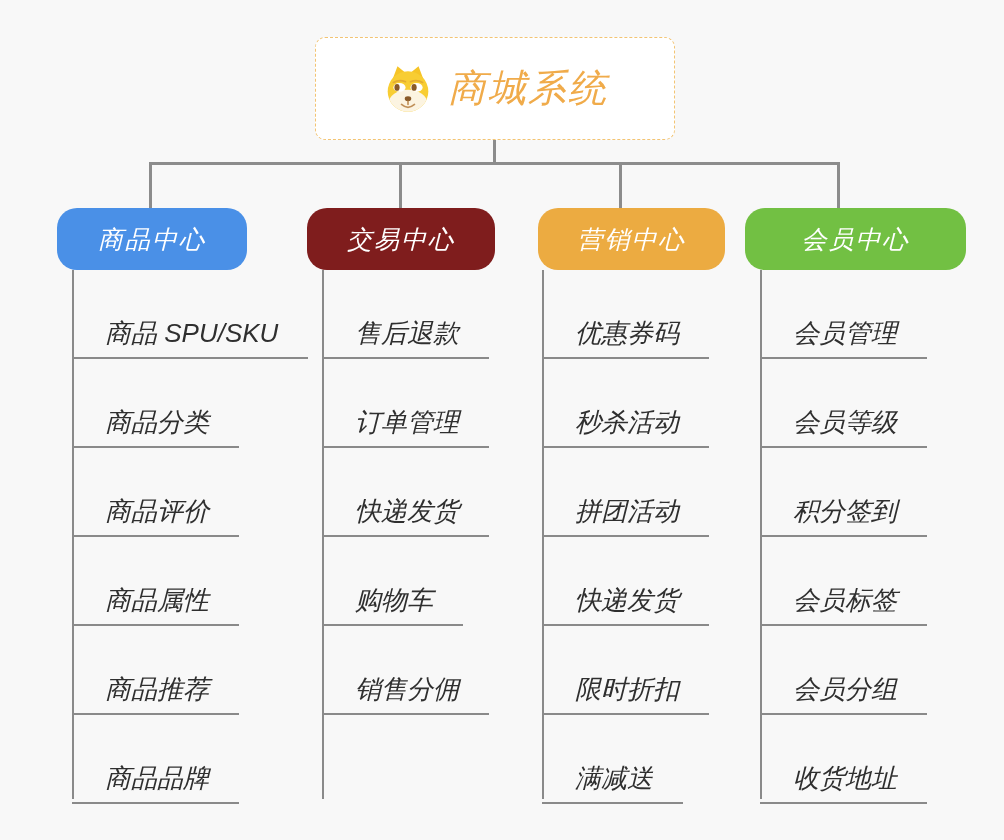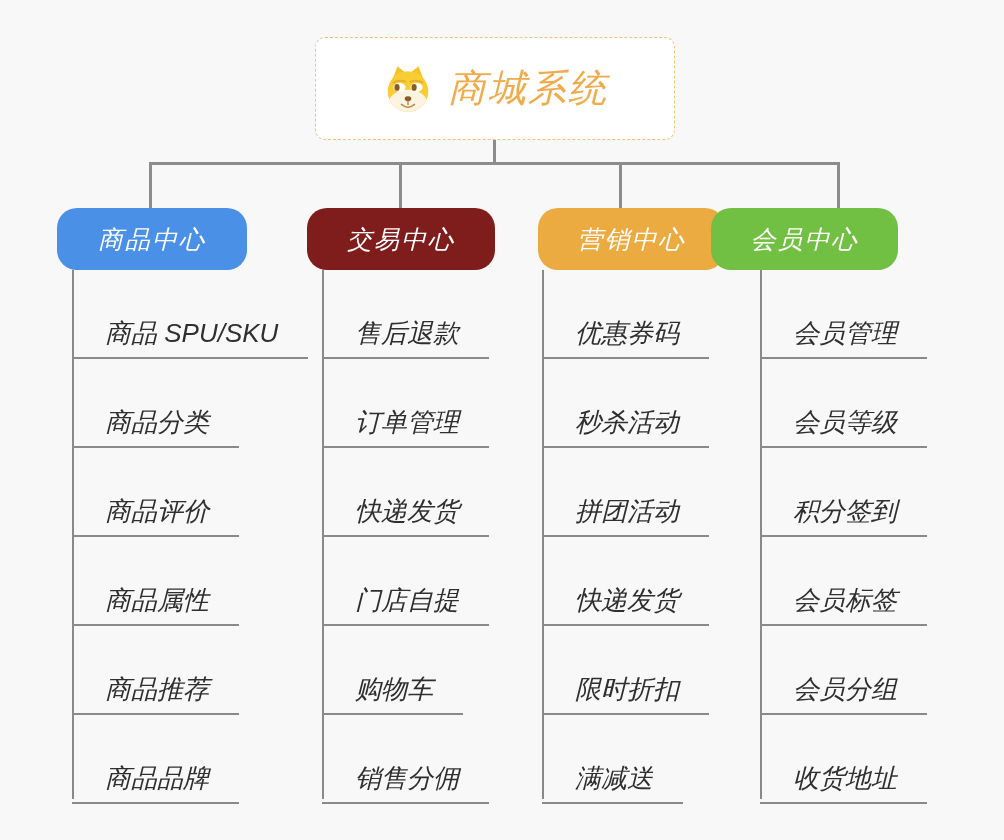--- a/index.html
+++ b/index.html
@@ -39,21 +39,21 @@
   .branch-box{
     position:absolute;top:208px;height:62px;
     border-radius:20px;
     color:#ffffff;font-size:25px;letter-spacing:2px;
     display:flex;align-items:center;justify-content:center;
     box-sizing:border-box;
   }
   .bbox-1{left:57px;width:190px;}
   .bbox-2{left:307px;width:188px;}
   .bbox-3{left:526px;width:187px;margin-left:12px;}
-  .bbox-4{left:711px;width:187px;}
+  .bbox-4{left:745px;width:221px;}
 
   
   .col{position:absolute;top:270px;height:530px;}
   .colpos-1{left:72px;} .colpos-2{left:322px;} .colpos-3{left:542px;} .colpos-4{left:760px;}
   .trunk{position:absolute;left:0;top:0;width:2px;height:529px;background:#8a8a8a;}
   .slot{height:89px;display:flex;align-items:flex-end;}
   .slot:first-of-type{height:84px;}
   .leaf{
     width:max-content;
     border-bottom:2px solid #8a8a8a;
@@ -129,23 +129,20 @@
     <div class="slot">
         <div class="leaf">售后退款</div>
       </div>
     <div class="slot">
         <div class="leaf">订单管理</div>
       </div>
     <div class="slot">
         <div class="leaf">快递发货</div>
       </div>
     <div class="slot">
-        <div class="leaf">门店自提</div>
-      </div>
-    <div class="slot">
         <div class="leaf">购物车</div>
       </div>
     <div class="slot">
         <div class="leaf">销售分佣</div>
       </div>
   </div>
 
   <div class="col colpos-3">
     <div class="trunk"></div>
     <div class="slot">

